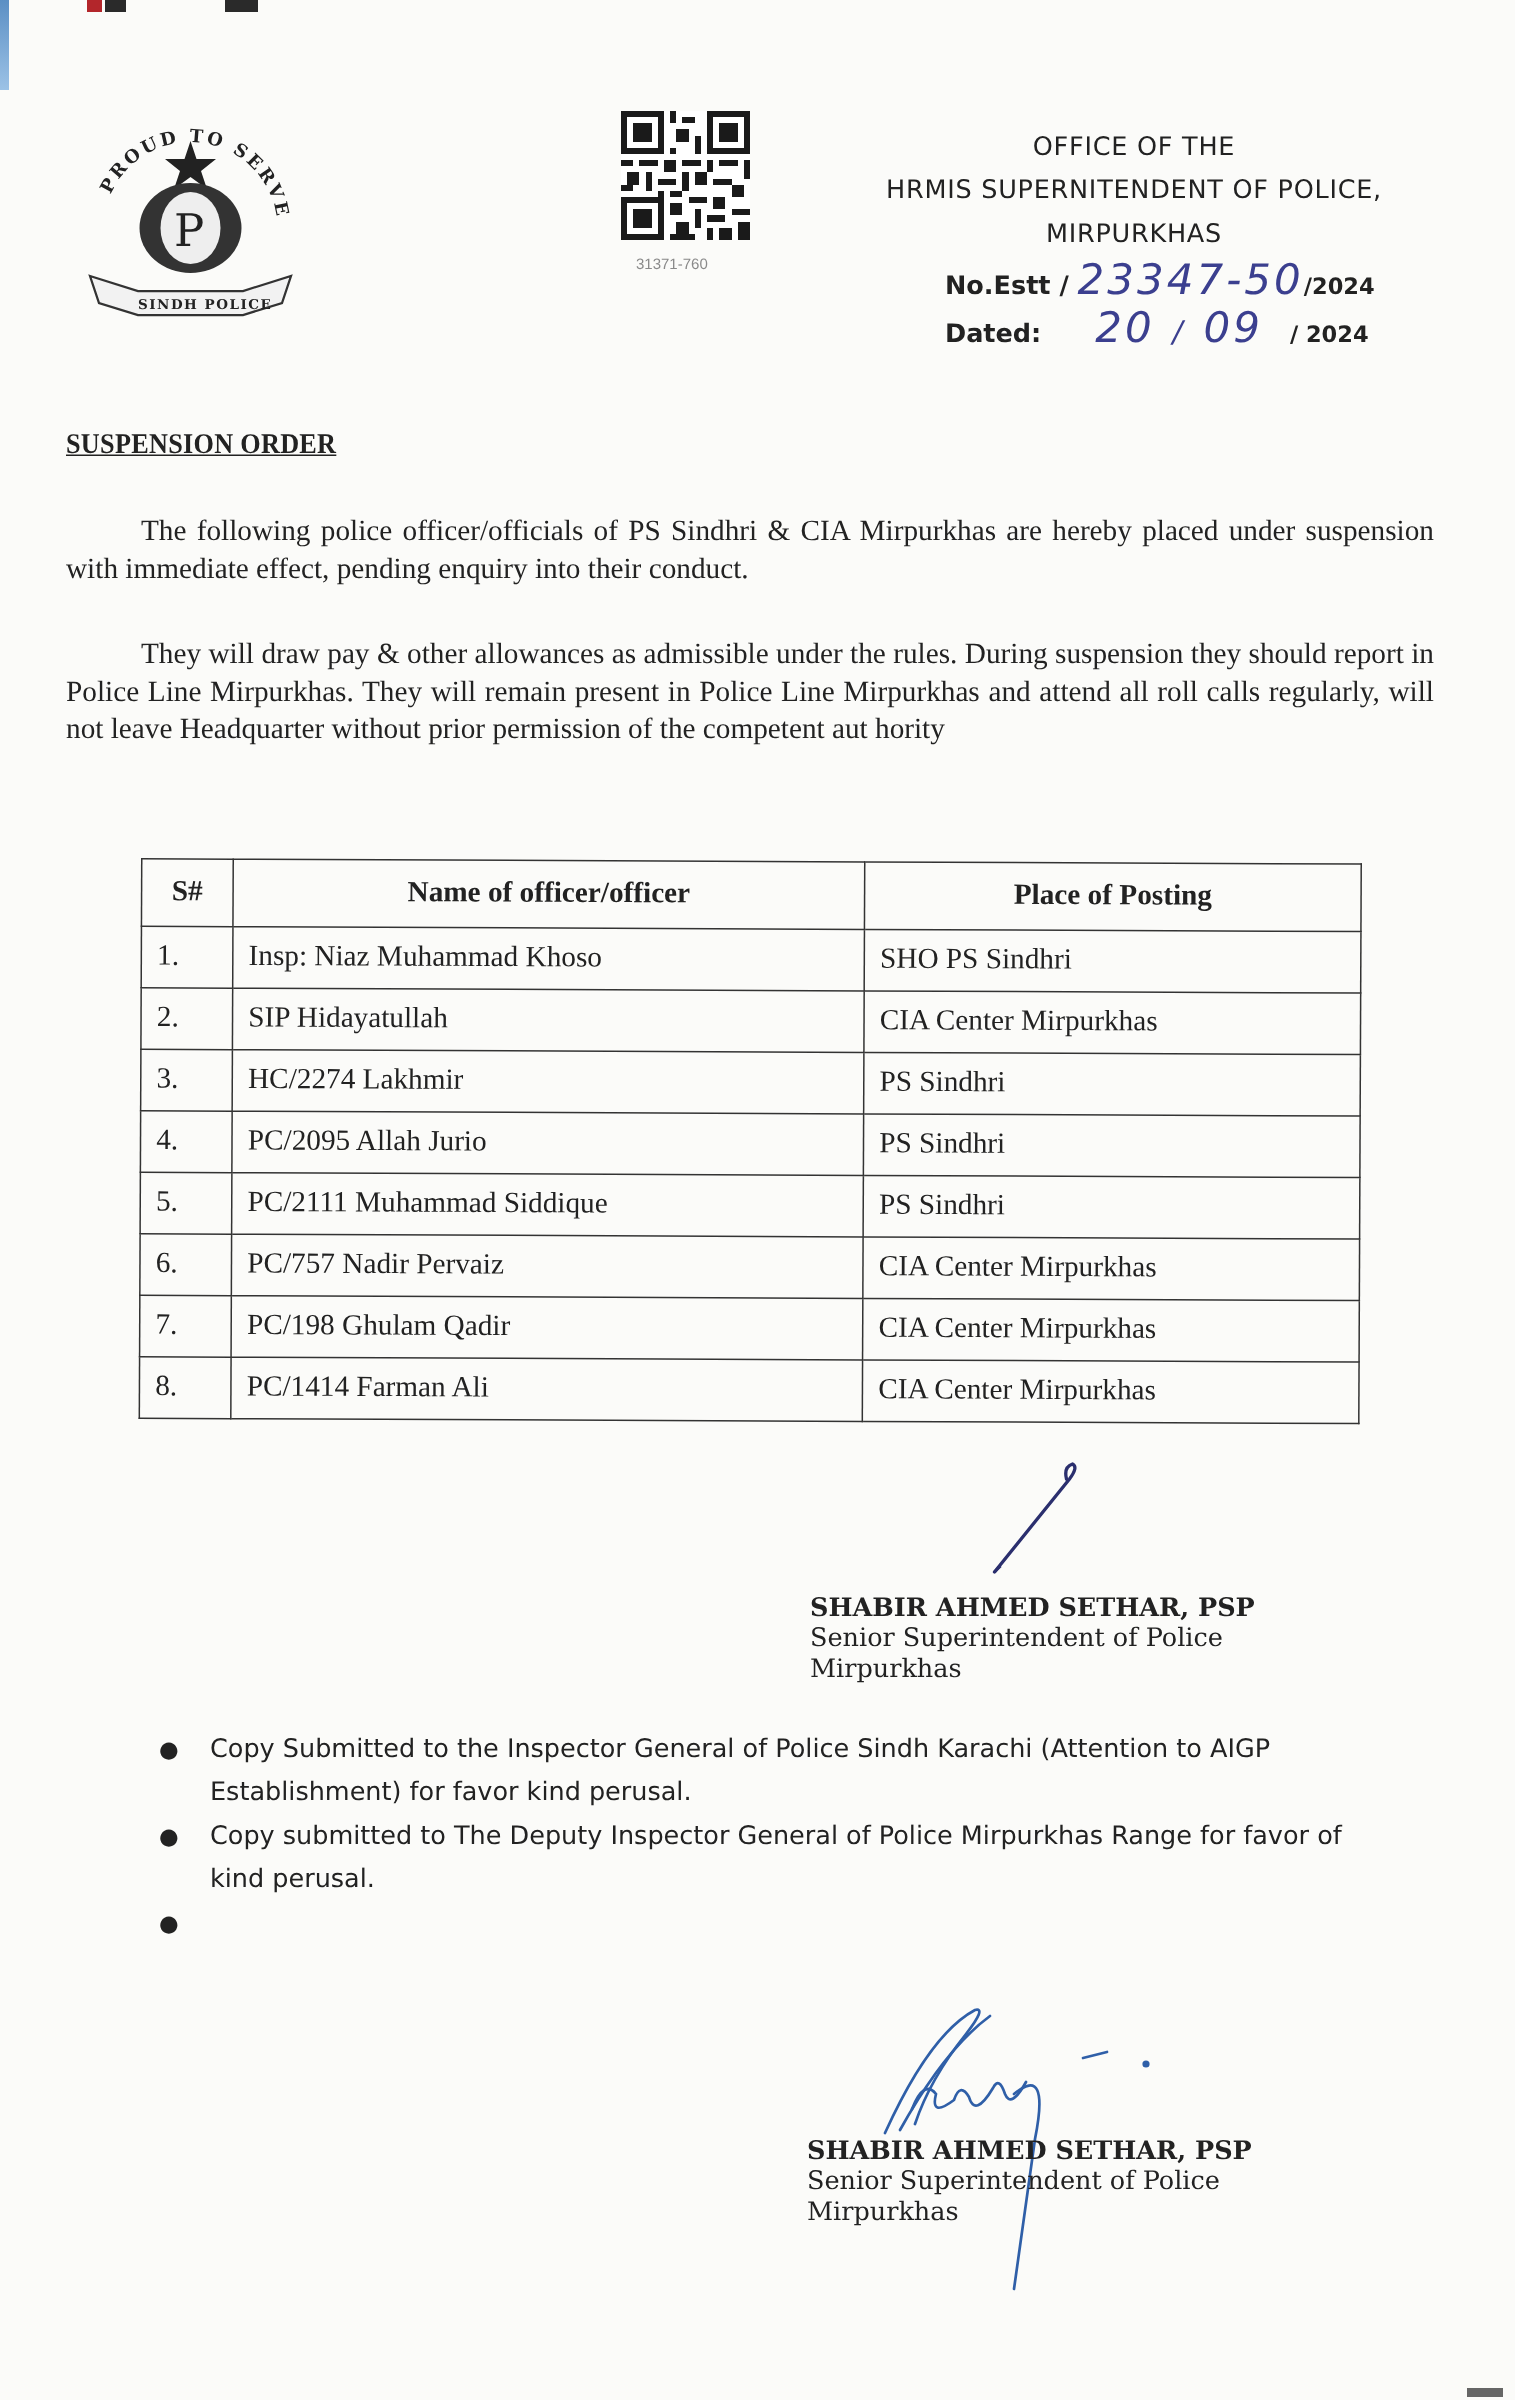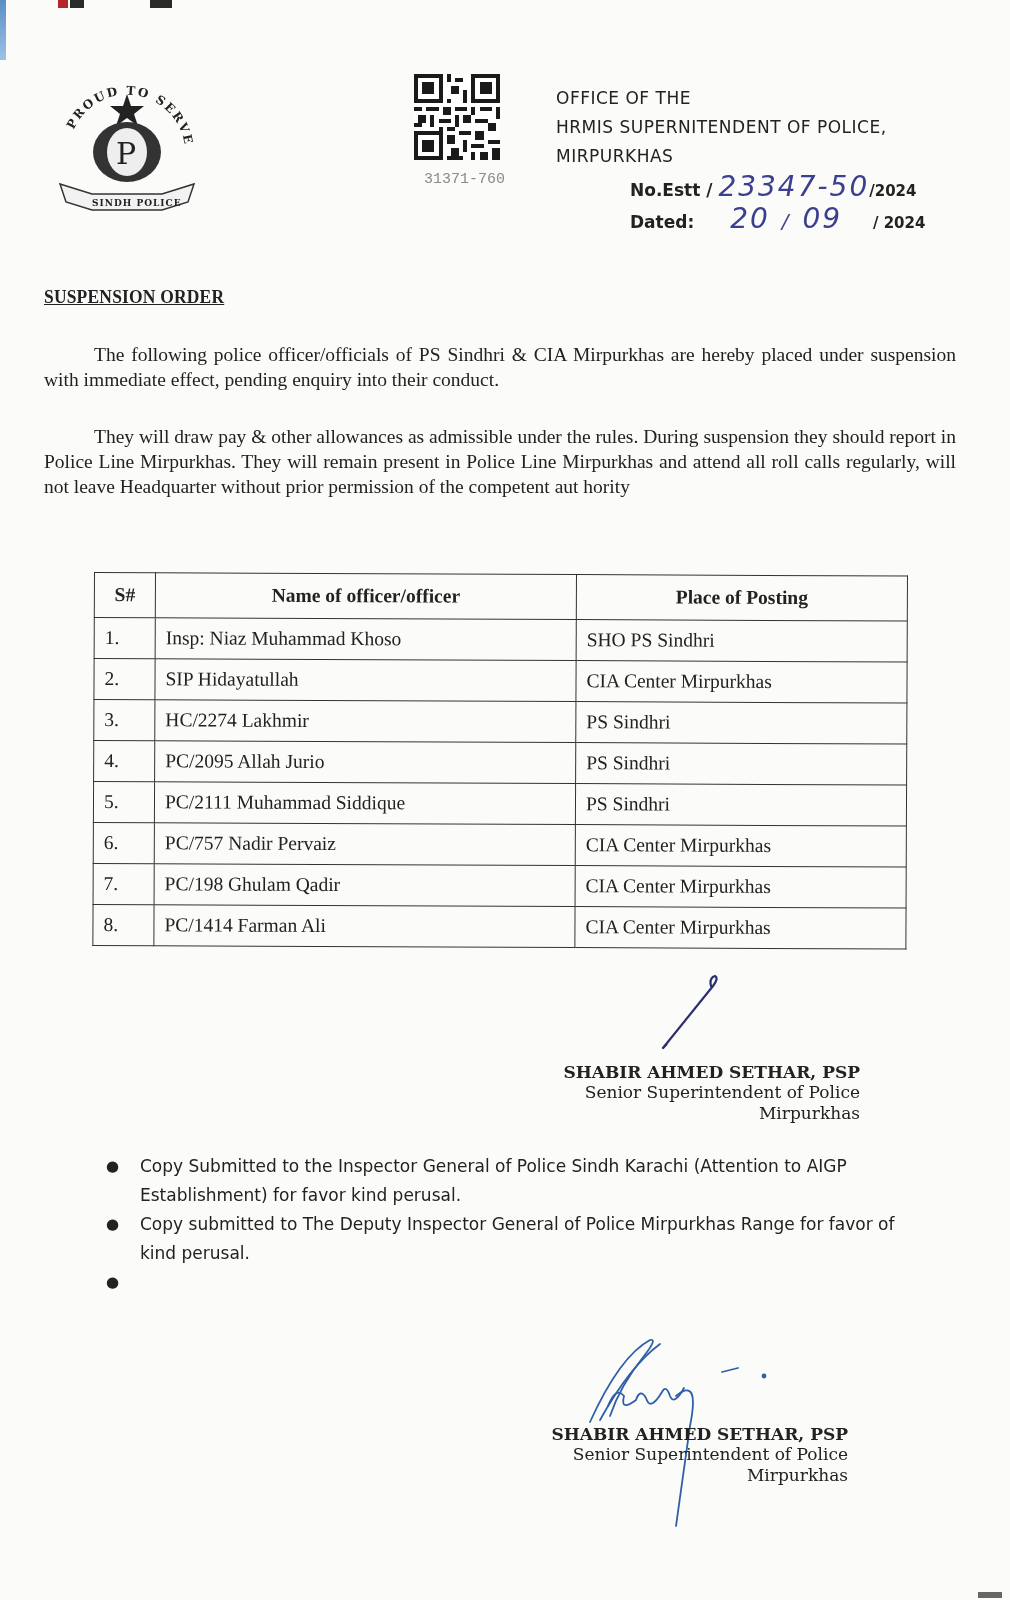--- a/index.html
+++ b/index.html
@@ -7,39 +7,39 @@
     width: 1010px; height: 1600px; position: relative; overflow: hidden;
     background: #fbfbf9; color: #1d1d1d;
     font-family: "Liberation Sans", sans-serif;
   }
   .edge-left { position: absolute; left: 0; top: 0; width: 6px; height: 60px; background: linear-gradient(#5b8fc4, #9cc2e6); }
   .top-mark { position: absolute; top: 0; height: 8px; background: #2a2a2a; }
 
   
   .logo { position: absolute; left: 52px; top: 64px; width: 150px; height: 150px; }
   .qr { position: absolute; left: 414px; top: 74px; width: 86px; height: 86px; }
-  .qr-caption { position: absolute; left: 424px; top: 171px; font-size: 15px; color: #8a8a8a; font-family: Liberation Mono, monospace; }
-
-  .office { position: absolute; right: 54px; top: 84px; width: 400px; text-align: left; font-family: "DejaVu Sans", sans-serif; font-size: 17px; letter-spacing: 0.5px; color: #222; line-height: 29px; }
+  .qr-caption { position: absolute; left: 424px; top: 171px; font-size: 10px; color: #8a8a8a; font-family: Liberation Sans, sans-serif; }
+
+  .office { position: absolute; right: 54px; top: 84px; width: 400px; text-align: center; font-family: "DejaVu Sans", sans-serif; font-size: 17px; letter-spacing: 0.5px; color: #222; line-height: 29px; }
   .ref-line { position: absolute; left: 630px; font-family: "DejaVu Sans", sans-serif; font-weight: bold; font-size: 17px; color: #222; }
   .hand { font-family: "DejaVu Sans", sans-serif; font-weight: normal; color: #3b3f8f; font-size: 28px; font-style: italic; letter-spacing: 2px; }
   .ref-line .small { font-size: 15px; }
 
   .title { position: absolute; left: 44px; top: 286px; font-family: "Liberation Serif", serif; font-weight: bold; font-size: 19px; text-decoration: underline; letter-spacing: 0.2px; color: #222; transform: scaleX(0.92); transform-origin: left; }
   .para { position: absolute; left: 44px; width: 912px; font-family: "Liberation Serif", serif; font-size: 19.5px; line-height: 25px; text-align: justify; color: #222; }
   .para p { margin: 0; text-indent: 50px; }
 
   table.roster { position: absolute; left: 94px; top: 572px; width: 814px; border-collapse: collapse; font-family: "Liberation Serif", serif; font-size: 19.5px; color: #222; transform: rotate(0.25deg); transform-origin: left top; }
   table.roster th, table.roster td { border: 1.6px solid #333; height: 40px; padding: 0 10px; text-align: left; }
   table.roster th { font-weight: bold; text-align: center; height: 44px; }
   table.roster td.sn { width: 40px; }
   table.roster td.name { width: 400px; }
 
   .sig1 { position: absolute; left: 655px; top: 972px; width: 80px; height: 80px; }
-  .signer { position: absolute; text-align: right; font-family: "DejaVu Serif", serif; color: #222; }
+  .signer { position: absolute; text-align: left; font-family: "DejaVu Serif", serif; color: #222; }
   .signer .nm { font-weight: bold; font-size: 17px; }
   .signer .ds { font-size: 17px; line-height: 21px; }
 
   .copies { position: absolute; left: 104px; top: 1152px; width: 810px; margin: 0; padding: 0; list-style: none; font-family: "DejaVu Sans", sans-serif; font-size: 17px; line-height: 29px; color: #222; }
   .copies li { position: relative; padding-left: 36px; }
   .copies li .bullet { position: absolute; left: 2px; top: 0; font-size: 15px; }
 
   .sig2 { position: absolute; left: 580px; top: 1336px; width: 200px; height: 200px; }
   .corner-mark { position: absolute; right: 8px; bottom: 2px; width: 24px; height: 6px; background: #666; }
 </style>
@@ -127,21 +127,21 @@
 
 <div class="ref-line" style="top:170px;text-align:right;">
   <span>No.Estt /</span>
   <span class="hand">23347-50</span><span class="small">/2024</span>
 </div>
 <div class="ref-line" style="top:202px;">
   <span>Dated:</span>
   <span class="hand" style="margin-left:30px">20</span>
   <span class="hand" style="font-size:20px;margin:0 6px">/</span>
   <span class="hand">09</span>
-  <span class="small" style="margin-left:25px">/ 2024</span>
+  <span class="small" style="margin-left:12px">/ 2024</span>
 </div>
 
 <div class="title">SUSPENSION ORDER</div>
 
 <div class="para" style="top:342px;">
   <p>The following police officer/officials of PS Sindhri &amp; CIA Mirpurkhas are hereby placed under suspension with immediate effect, pending enquiry into their conduct.</p>
 </div>
 <div class="para" style="top:424px;">
   <p>They will draw pay &amp; other allowances as admissible under the rules. During suspension they should report in Police Line Mirpurkhas. They will remain present in Police Line Mirpurkhas and attend all roll calls regularly, will not leave Headquarter without prior permission of the competent aut hority</p>
 </div>

